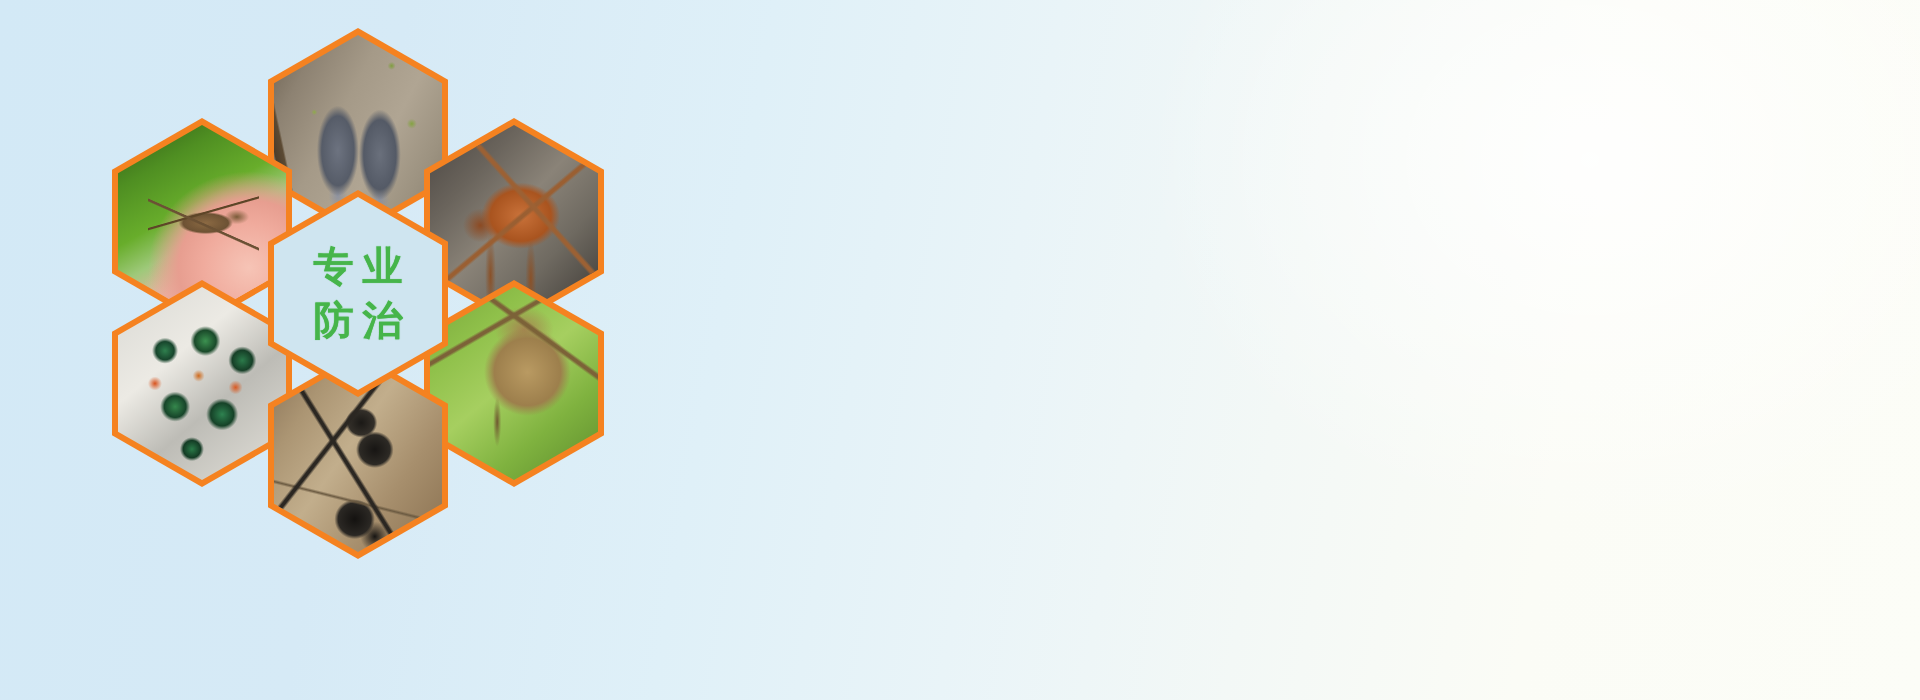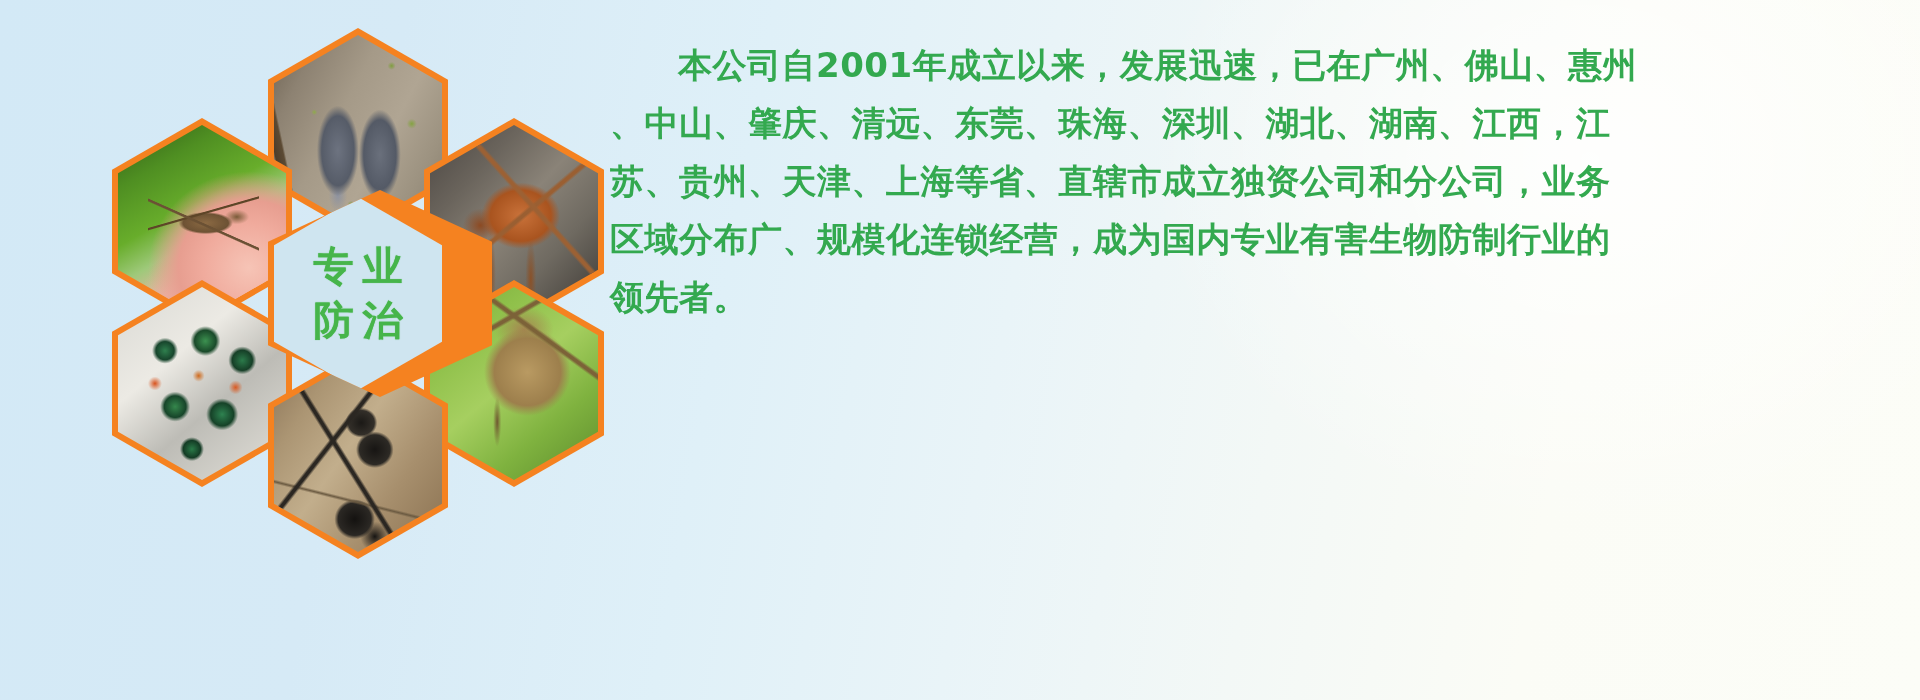--- a/index.html
+++ b/index.html
@@ -31,21 +31,21 @@
     clip-path:polygon(50% 0%,100% 25%,100% 75%,50% 100%,0% 75%,0% 25%);
     overflow:hidden;
   }
   .hex .art{position:absolute;left:0;top:0;width:100%;height:100%;}
 
   
   #hex-mosquito  {left:112px;top:118px;}
   #hex-rats      {left:268px;top:28px;}
   #hex-roach     {left:424px;top:118px;}
   #hex-flies     {left:112px;top:280px;}
-  #hex-center    {left:268px;top:190px;padding-left:44px;}
+  #hex-center    {left:268px;top:190px;}
   #hex-stinkbug  {left:424px;top:280px;}
   #hex-ant       {left:268px;top:352px;}
 
   
   #hex-center .inner{background:#cfe5f0;}
   #center-text{
     position:absolute;left:0;top:0;width:100%;height:100%;
     display:flex;flex-direction:column;align-items:center;justify-content:center;
     gap:6px;
   }
@@ -209,22 +209,15 @@
       <div class="inner">
         <div id="center-text">
           <span>专业</span>
           <span>防治</span>
         </div>
       </div>
     </div>
 
   </div>
 
-  <div id="intro">
-    <div class="line first">本公司自2001年成立以来，发展迅速，已在广州、佛山、惠州</div>
-    <div class="line">、中山、肇庆、清远、东莞、珠海、深圳、湖北、湖南、江西，江</div>
-    <div class="line">苏、贵州、天津、上海等省、直辖市成立独资公司和分公司，业务</div>
-    <div class="line">区域分布广、规模化连锁经营，成为国内专业有害生物防制行业的</div>
-    <div class="line">领先者。</div>
-  </div>
 
 
 </div>
 
 </body></html>

